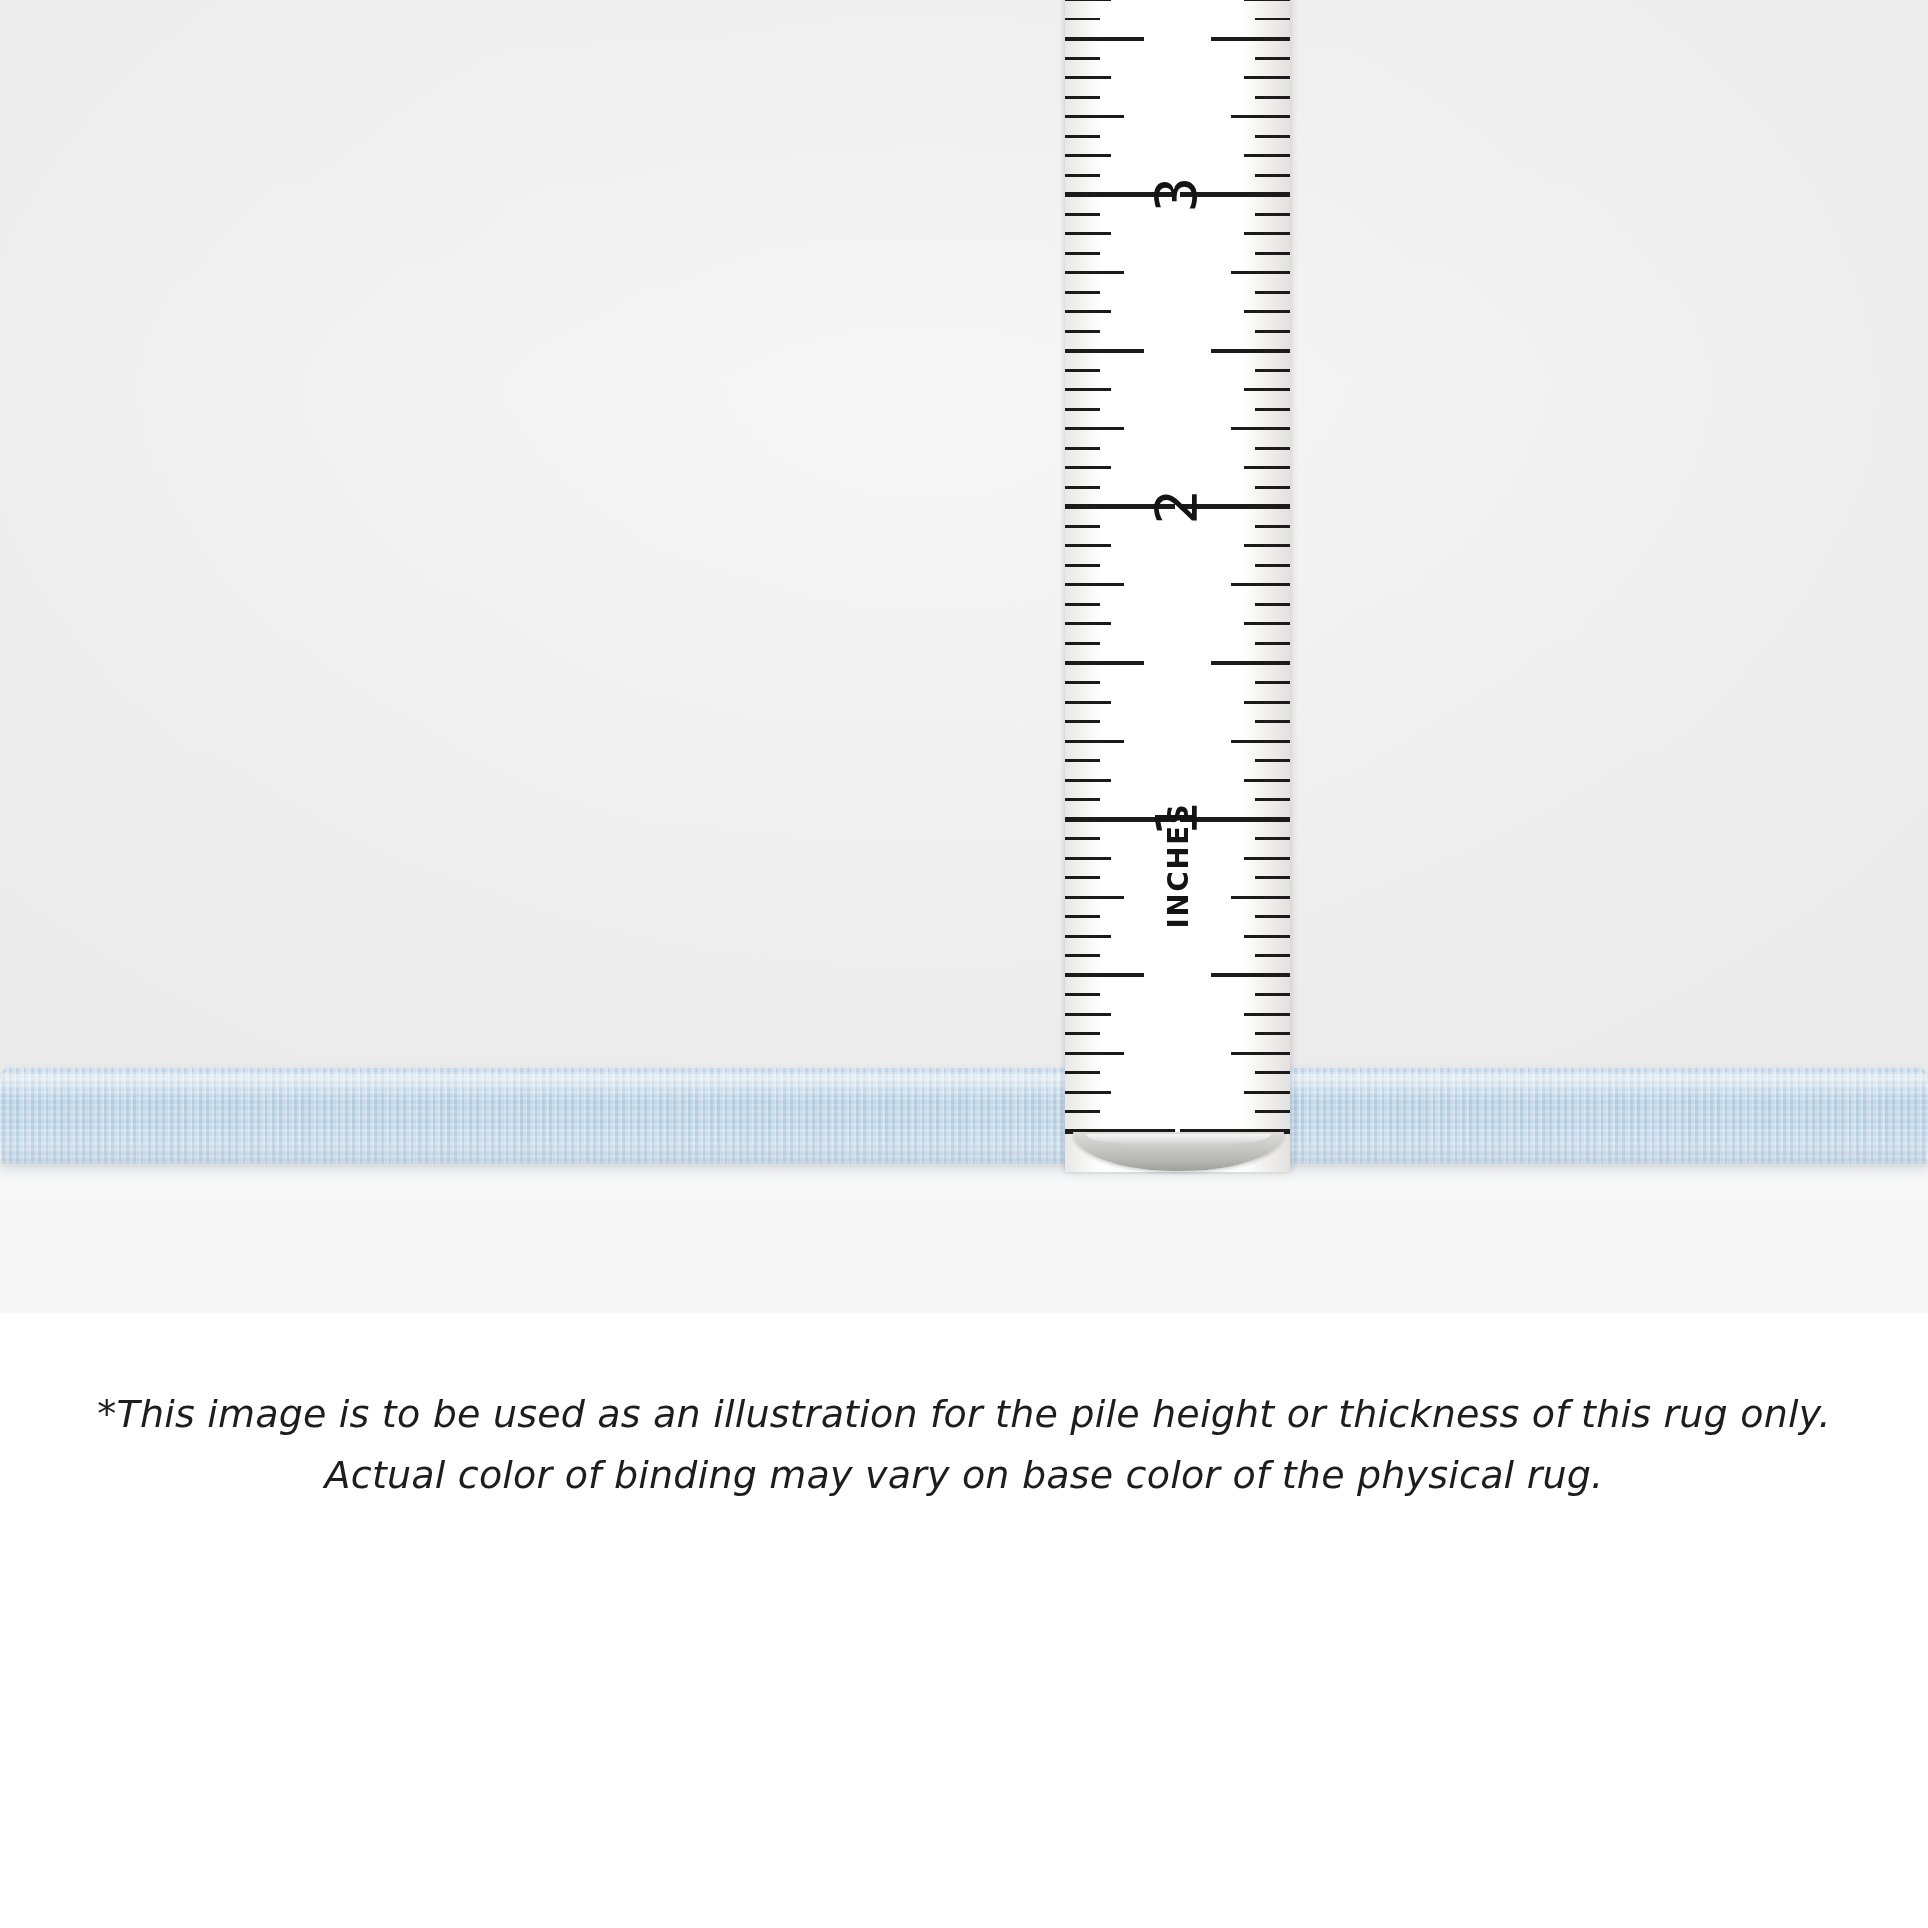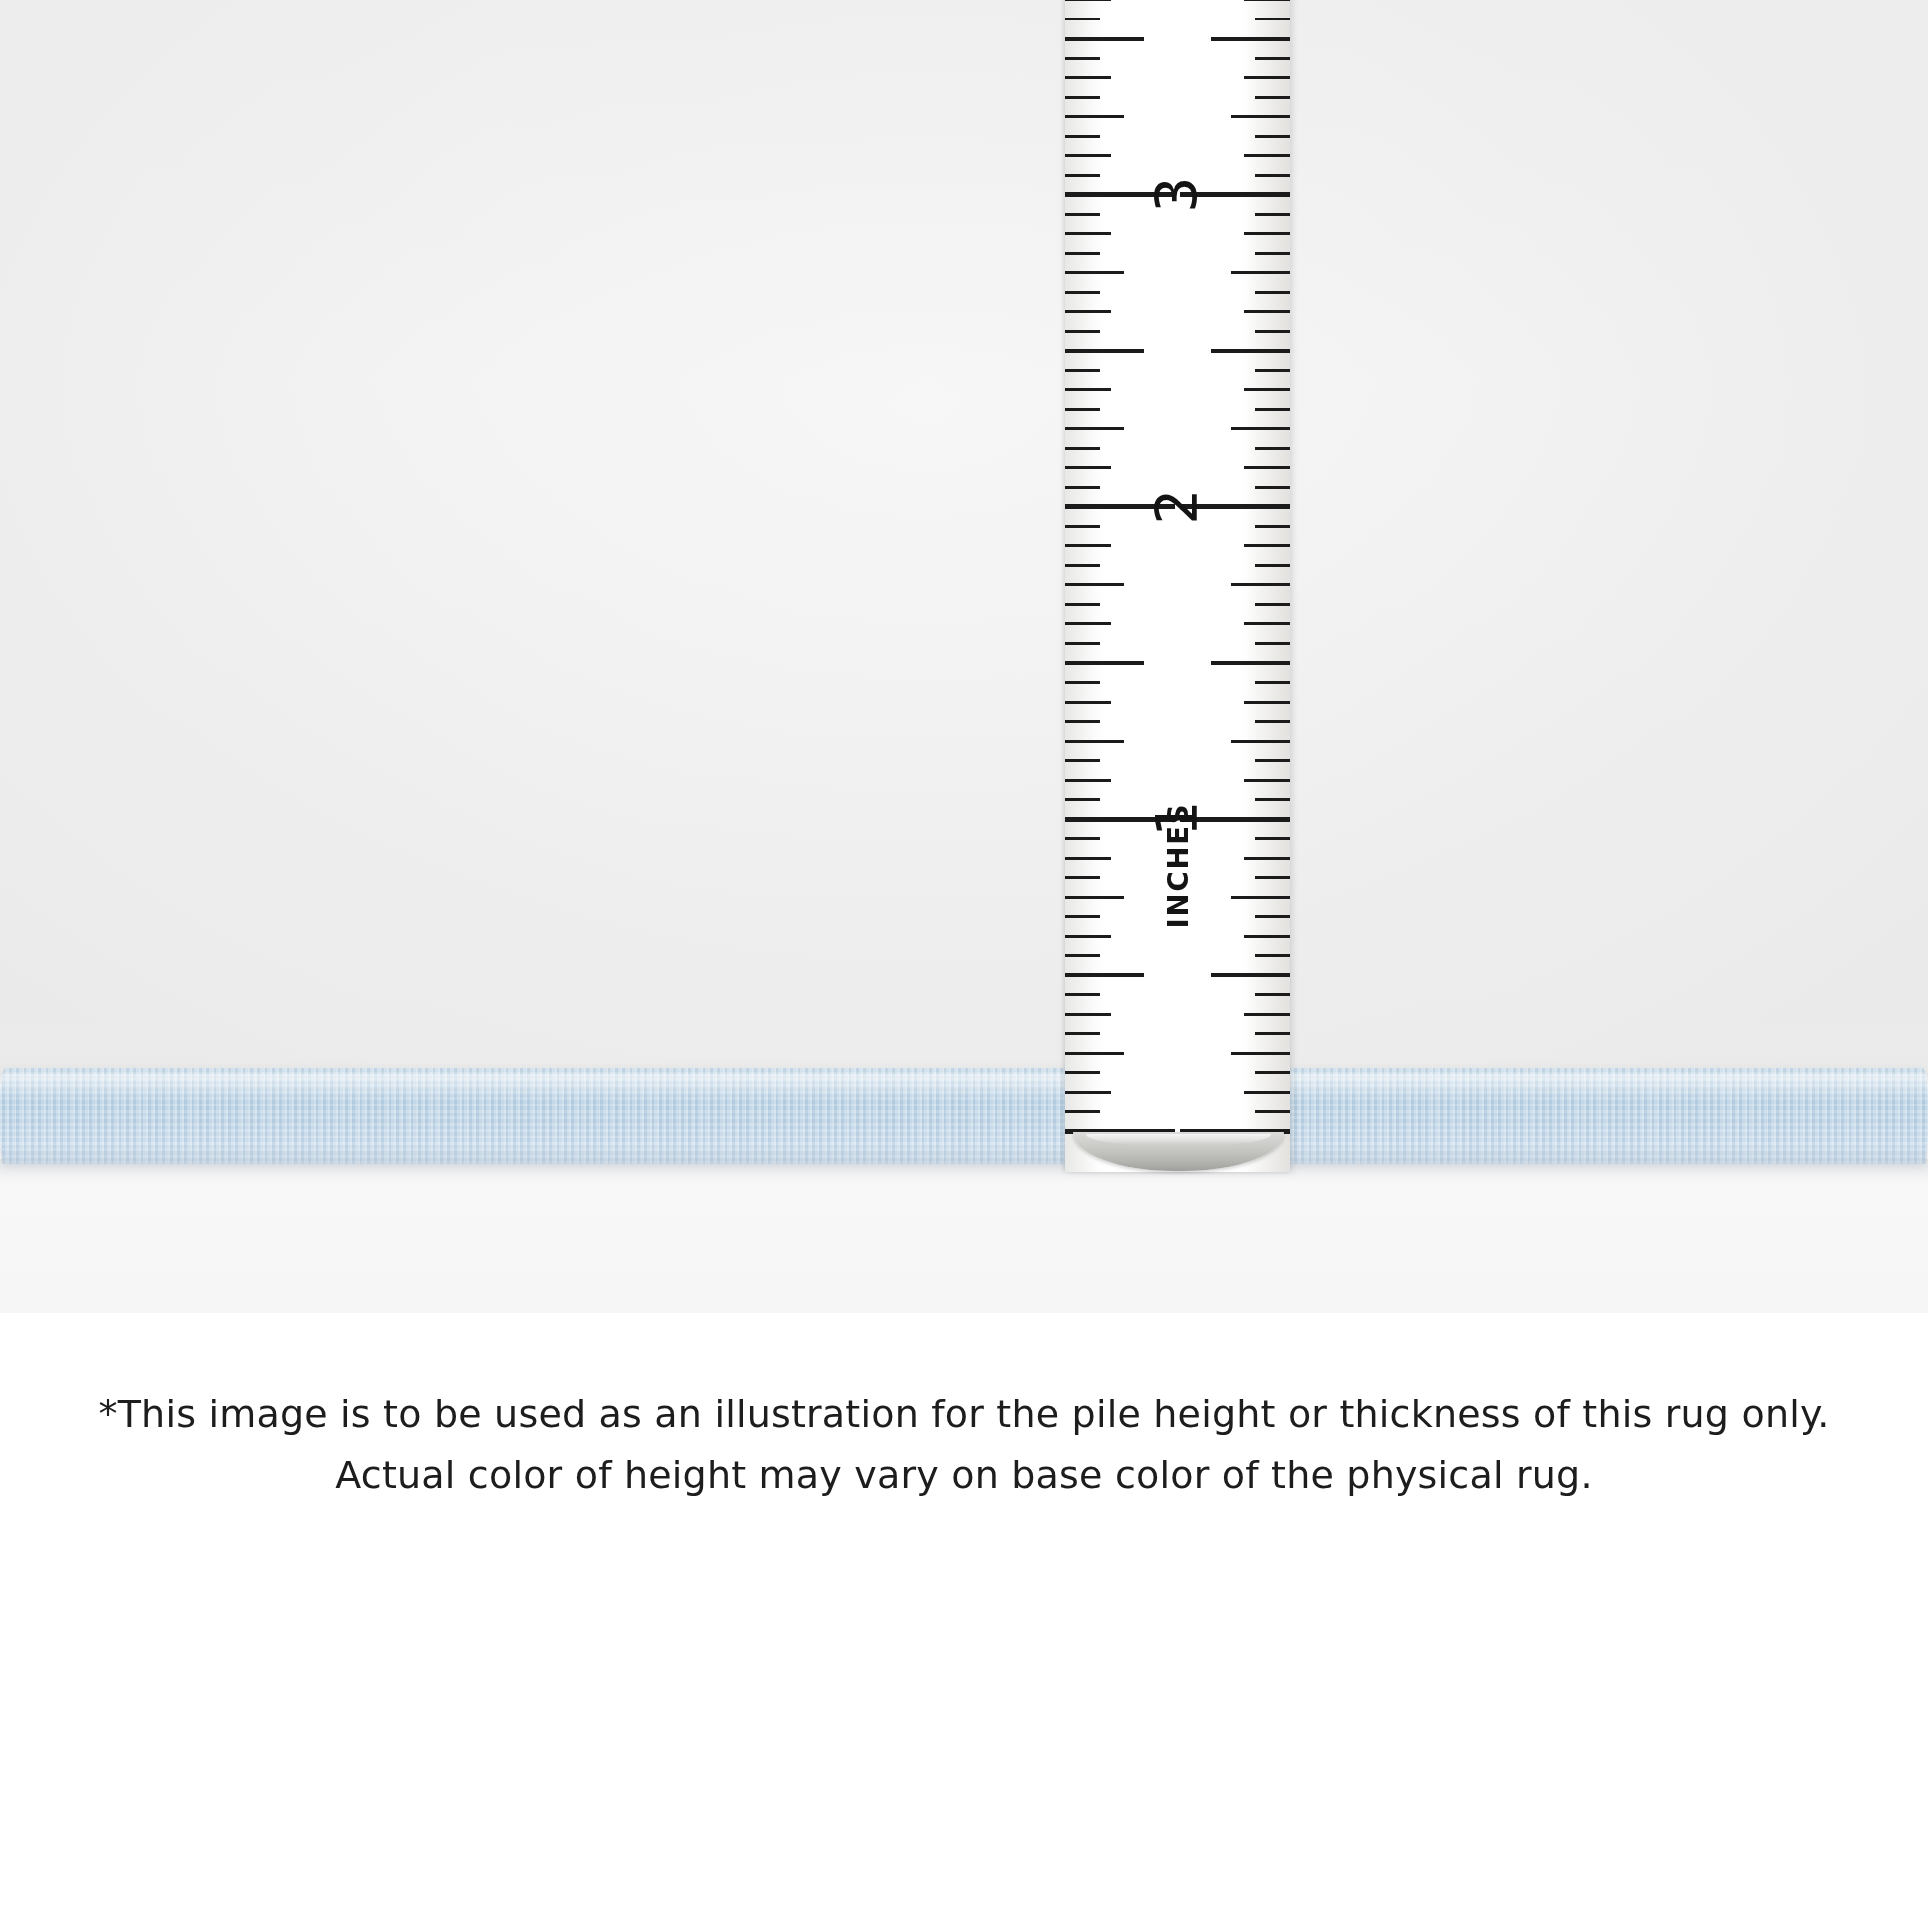--- a/index.html
+++ b/index.html
@@ -198,21 +198,21 @@
     left: 0;
     top: 1387px;
     width: 1928px;
     text-align: center;
     font-family: "DejaVu Sans", sans-serif;
     font-size: 38px;
     line-height: 1.45;
     color: #1d1d1d;
     letter-spacing: 0.2px;
   }
-  .caption .line { display: block; }
+  .caption .line { display: block; font-style: italic; }
   .caption .line2 { margin-top: 5.5px; }
 </style>
 </head>
 <body>
 
 <div id="scene">
 
   <div class="photo">
 
     <div class="backdrop"></div>
@@ -353,17 +353,17 @@
         <div class="inches-label" style="left: 30px; top: 860px; width: 165px; height: 37px; display: flex; align-items: center; justify-content: center;">INCHES</div>
       </div>
     <div class="ruler-tip">
       <div class="tip-gloss"></div>
     </div>
 
   </div>
 
   <div class="caption">
     <span class="line line1">*This image is to be used as an illustration for the pile height or thickness of this rug only.</span>
-    <span class="line line2">Actual color of height may vary on base color of the physical rug.</span>
+    <span class="line line2">Actual color of binding may vary on base color of the physical rug.</span>
   </div>
 
 </div>
 
 
 </body></html>

